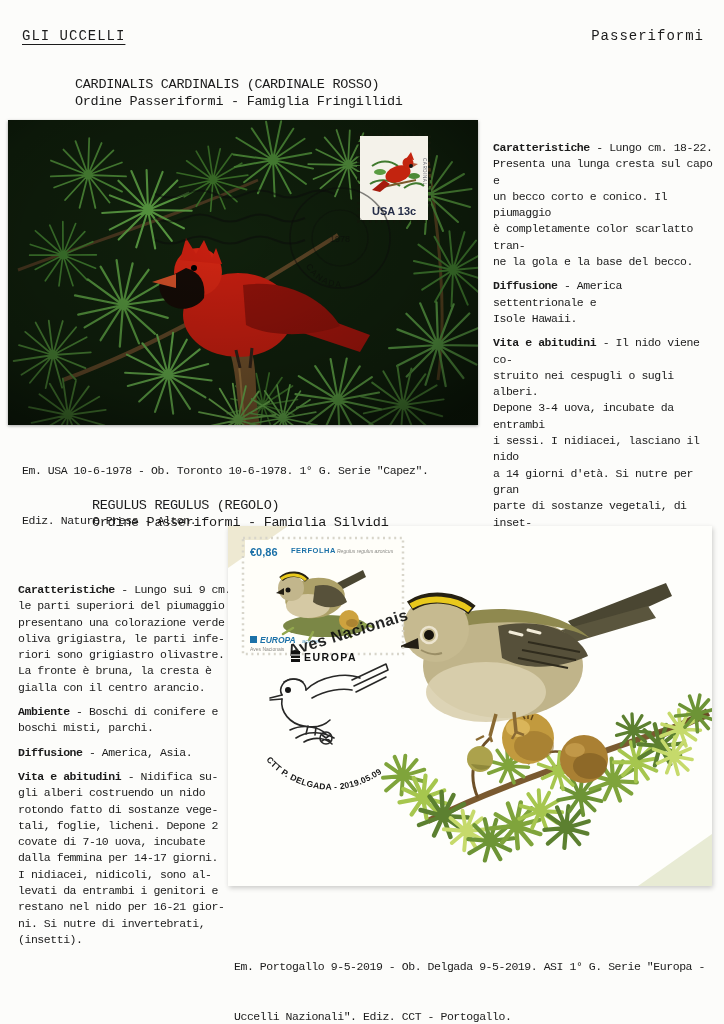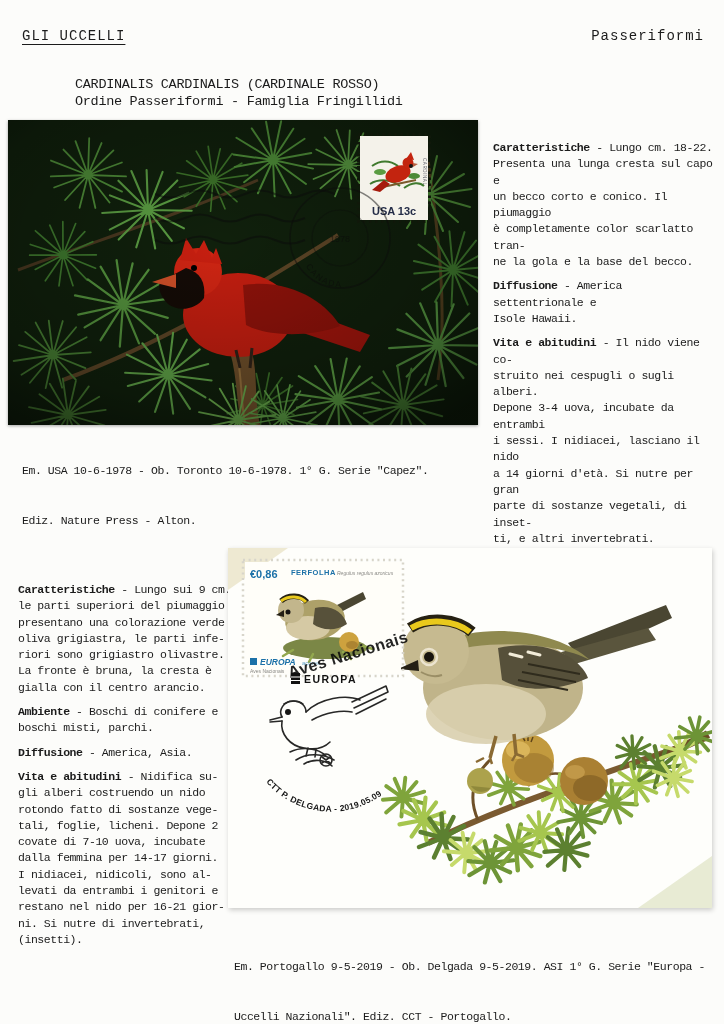--- a/index.html
+++ b/index.html
@@ -14,21 +14,21 @@
   .col{position:absolute;font-size:11.5px;line-height:16.3px;letter-spacing:-0.45px;}
   .col1{left:485px;top:132px;width:238px;}
   .col2{left:10px;top:574px;width:232px;}
   .col p{margin:8px;white-space:pre-line;}
   .col b{font-weight:700;}
   .caption{position:absolute;font-size:11.5px;line-height:16.5px;letter-spacing:-0.45px;white-space:pre;}
   .cap1{left:22px;top:430px;}
   .cap2{left:234px;top:926px;}
   .card{position:absolute;text-align:right;}
   .card1{left:8px;top:120px;width:470px;height:305px;box-shadow:0 1px 3px rgba(0,0,0,.35);}
-  .card2{left:228px;top:548px;width:484px;height:360px;background:#ec4899;box-shadow:1px 2px 5px rgba(0,0,0,.2);}
+  .card2{left:228px;top:526px;width:484px;height:360px;background:#ec4899;box-shadow:1px 2px 5px rgba(0,0,0,.2);}
   .card svg{display:block;width:100%;height:100%;}
 </style>
 </head>
 <body>
 
 <div class="page">
 
   <span class="hdr-left">GLI UCCELLI</span>
   <span class="hdr-right">Passeriformi</span>
 
@@ -141,20 +141,24 @@
 a 14 giorni d'età. Si nutre per gran
 parte di sostanze vegetali, di inset-
 ti, e altri invertebrati.</span></p>
   </div>
 
   <div class="caption cap1">
     <div>Em. USA 10-6-1978 - Ob. Toronto 10-6-1978. 1° G. Serie "Capez".</div>
     <div>Ediz. Nature Press - Alton.</div>
   </div>
 
+  <div class="titleblock tb2">
+    <div>REGULUS REGULUS (REGOLO)</div>
+    <div>Ordine Passeriformi - Famiglia Silvidi</div>
+  </div>
 
   <div class="col col2">
     <p><b>Caratteristiche</b><span> - Lungo sui 9 cm.
 le parti superiori del piumaggio
 presentano una colorazione verde
 oliva grigiastra, le parti infe-
 riori sono grigiastro olivastre.
 La fronte è bruna, la cresta è
 gialla con il centro arancio.</span></p>
     <p><b>Ambiente</b><span> - Boschi di conifere e

